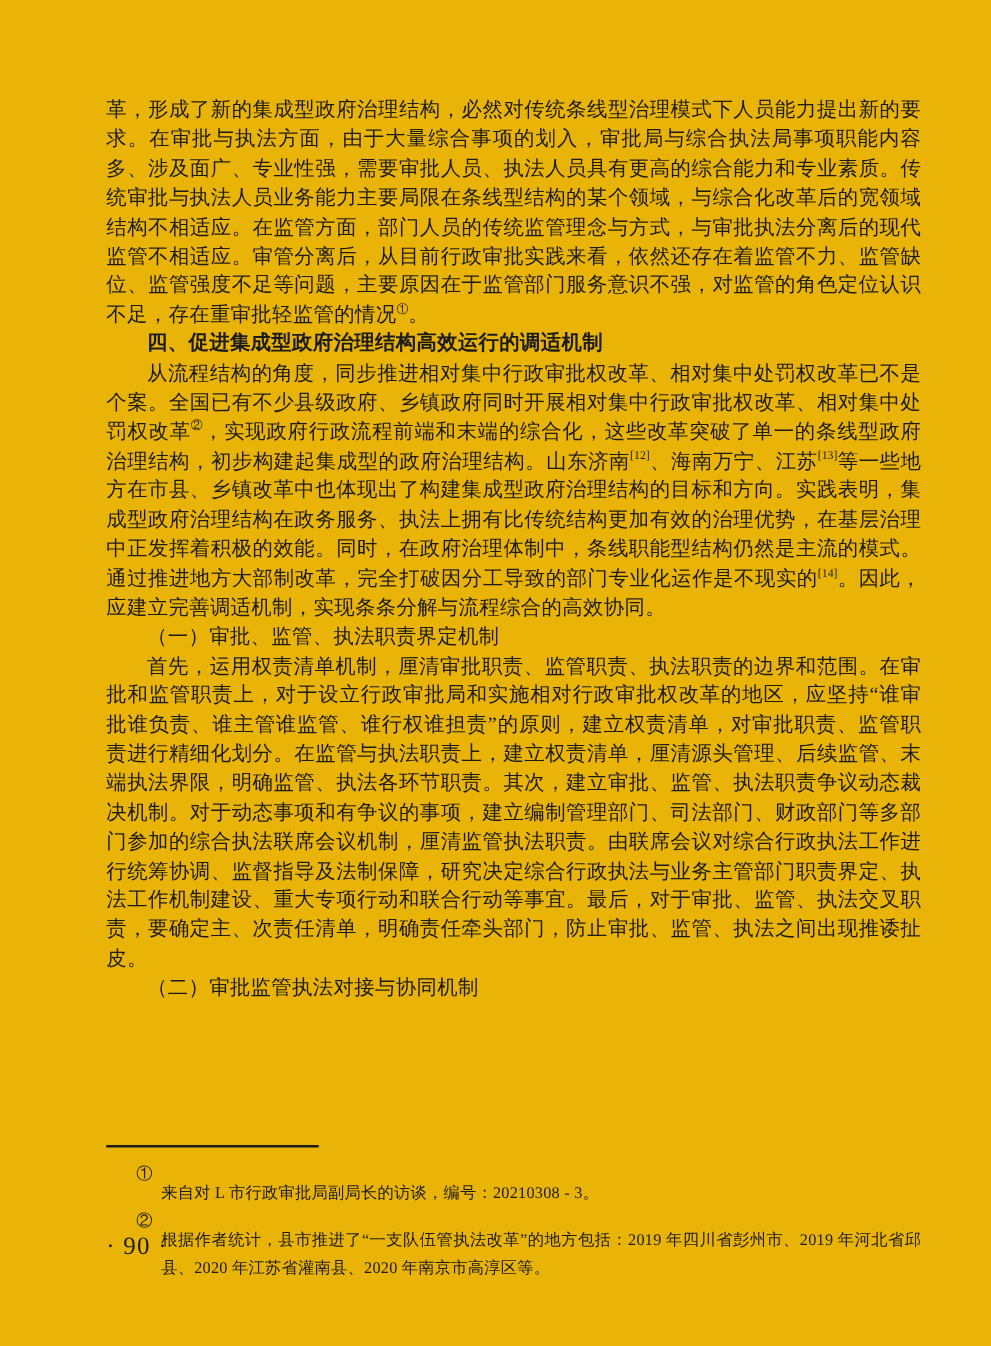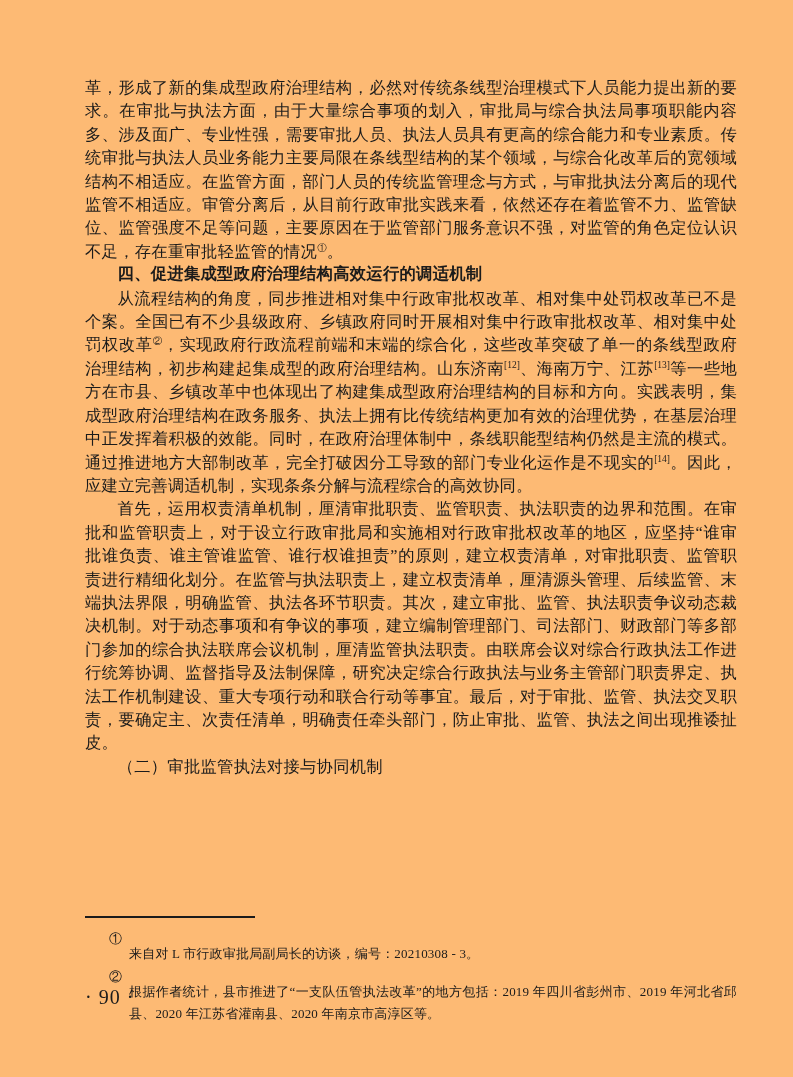--- a/index.html
+++ b/index.html
@@ -4,21 +4,21 @@
 <style>
   html, body {
     margin: 0;
     padding: 0;
     background: #ffffff;
   }
   .page {
     position: relative;
     width: 793px;
     height: 1077px;
-    background: #fdba74;
+    background: #eab308;
     box-sizing: border-box;
     overflow: hidden;
     font-family: "Liberation Serif", "DejaVu Serif", serif;
     color: #1b1b1b;
   }
   .article-body {
     position: absolute;
     left: 85px;
     top: 76px;
     width: 652px;
@@ -91,20 +91,21 @@
 <div class="page">
 
   <div class="article-body">
 
     <p class="para-noindent">革，形成了新的集成型政府治理结构，必然对传统条线型治理模式下人员能力提出新的要求。在审批与执法方面，由于大量综合事项的划入，审批局与综合执法局事项职能内容多、涉及面广、专业性强，需要审批人员、执法人员具有更高的综合能力和专业素质。传统审批与执法人员业务能力主要局限在条线型结构的某个领域，与综合化改革后的宽领域结构不相适应。在监管方面，部门人员的传统监管理念与方式，与审批执法分离后的现代监管不相适应。审管分离后，从目前行政审批实践来看，依然还存在着监管不力、监管缺位、监管强度不足等问题，主要原因在于监管部门服务意识不强，对监管的角色定位认识不足，存在重审批轻监管的情况<sup class="ref">①</sup>。</p>
 
     <p class="section-heading">四、促进集成型政府治理结构高效运行的调适机制</p>
 
     <p class="para-indent">从流程结构的角度，同步推进相对集中行政审批权改革、相对集中处罚权改革已不是个案。全国已有不少县级政府、乡镇政府同时开展相对集中行政审批权改革、相对集中处罚权改革<sup class="ref">②</sup>，实现政府行政流程前端和末端的综合化，这些改革突破了单一的条线型政府治理结构，初步构建起集成型的政府治理结构。山东济南<sup class="ref">[12]</sup>、海南万宁、江苏<sup class="ref">[13]</sup>等一些地方在市县、乡镇改革中也体现出了构建集成型政府治理结构的目标和方向。实践表明，集成型政府治理结构在政务服务、执法上拥有比传统结构更加有效的治理优势，在基层治理中正发挥着积极的效能。同时，在政府治理体制中，条线职能型结构仍然是主流的模式。通过推进地方大部制改革，完全打破因分工导致的部门专业化运作是不现实的<sup class="ref">[14]</sup>。因此，应建立完善调适机制，实现条条分解与流程综合的高效协同。</p>
 
+    <p class="para-indent">（一）审批、监管、执法职责界定机制</p>
 
     <p class="para-indent">首先，运用权责清单机制，厘清审批职责、监管职责、执法职责的边界和范围。在审批和监管职责上，对于设立行政审批局和实施相对行政审批权改革的地区，应坚持“谁审批谁负责、谁主管谁监管、谁行权谁担责”的原则，建立权责清单，对审批职责、监管职责进行精细化划分。在监管与执法职责上，建立权责清单，厘清源头管理、后续监管、末端执法界限，明确监管、执法各环节职责。其次，建立审批、监管、执法职责争议动态裁决机制。对于动态事项和有争议的事项，建立编制管理部门、司法部门、财政部门等多部门参加的综合执法联席会议机制，厘清监管执法职责。由联席会议对综合行政执法工作进行统筹协调、监督指导及法制保障，研究决定综合行政执法与业务主管部门职责界定、执法工作机制建设、重大专项行动和联合行动等事宜。最后，对于审批、监管、执法交叉职责，要确定主、次责任清单，明确责任牵头部门，防止审批、监管、执法之间出现推诿扯皮。</p>
 
     <p class="para-indent">（二）审批监管执法对接与协同机制</p>
 
 
   </div>
 
   <div class="footnote-block">
     <div class="footnote-divider"></div>

